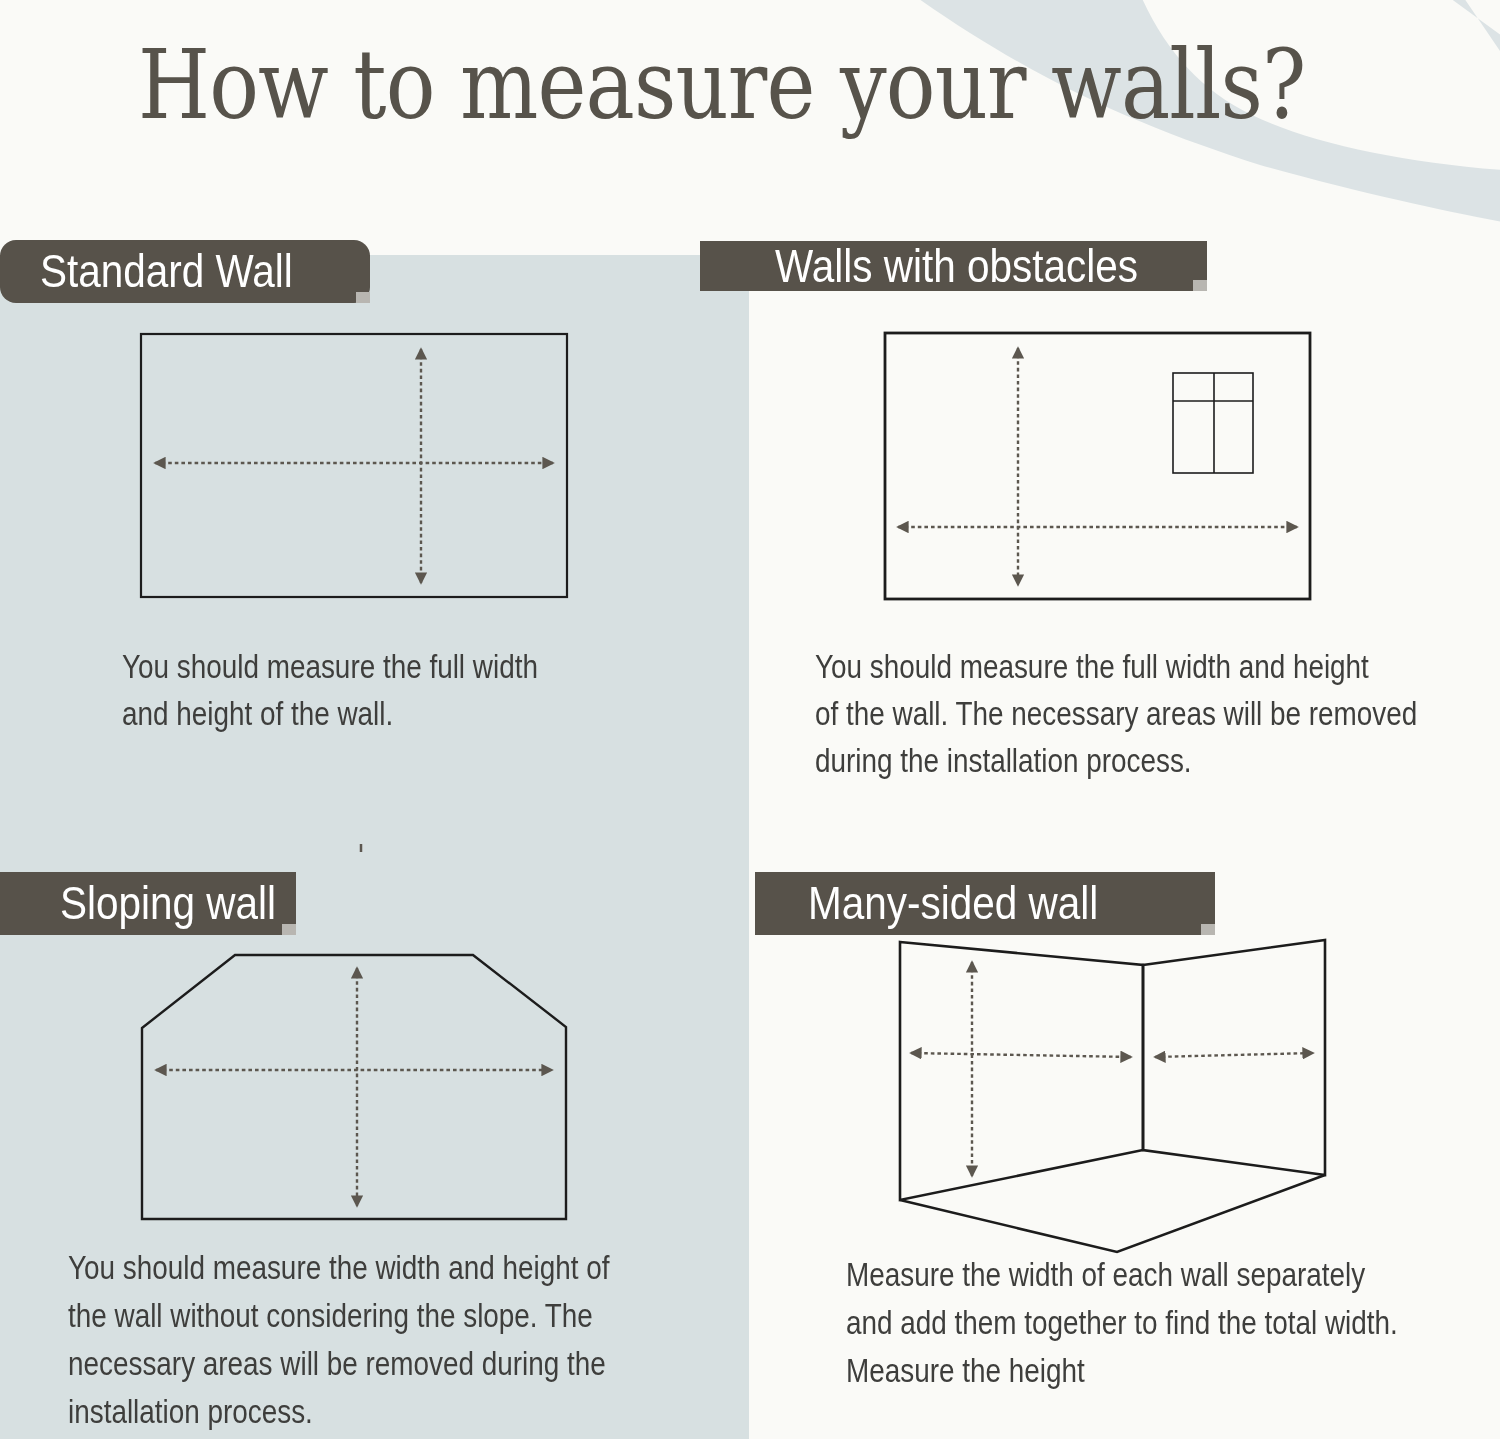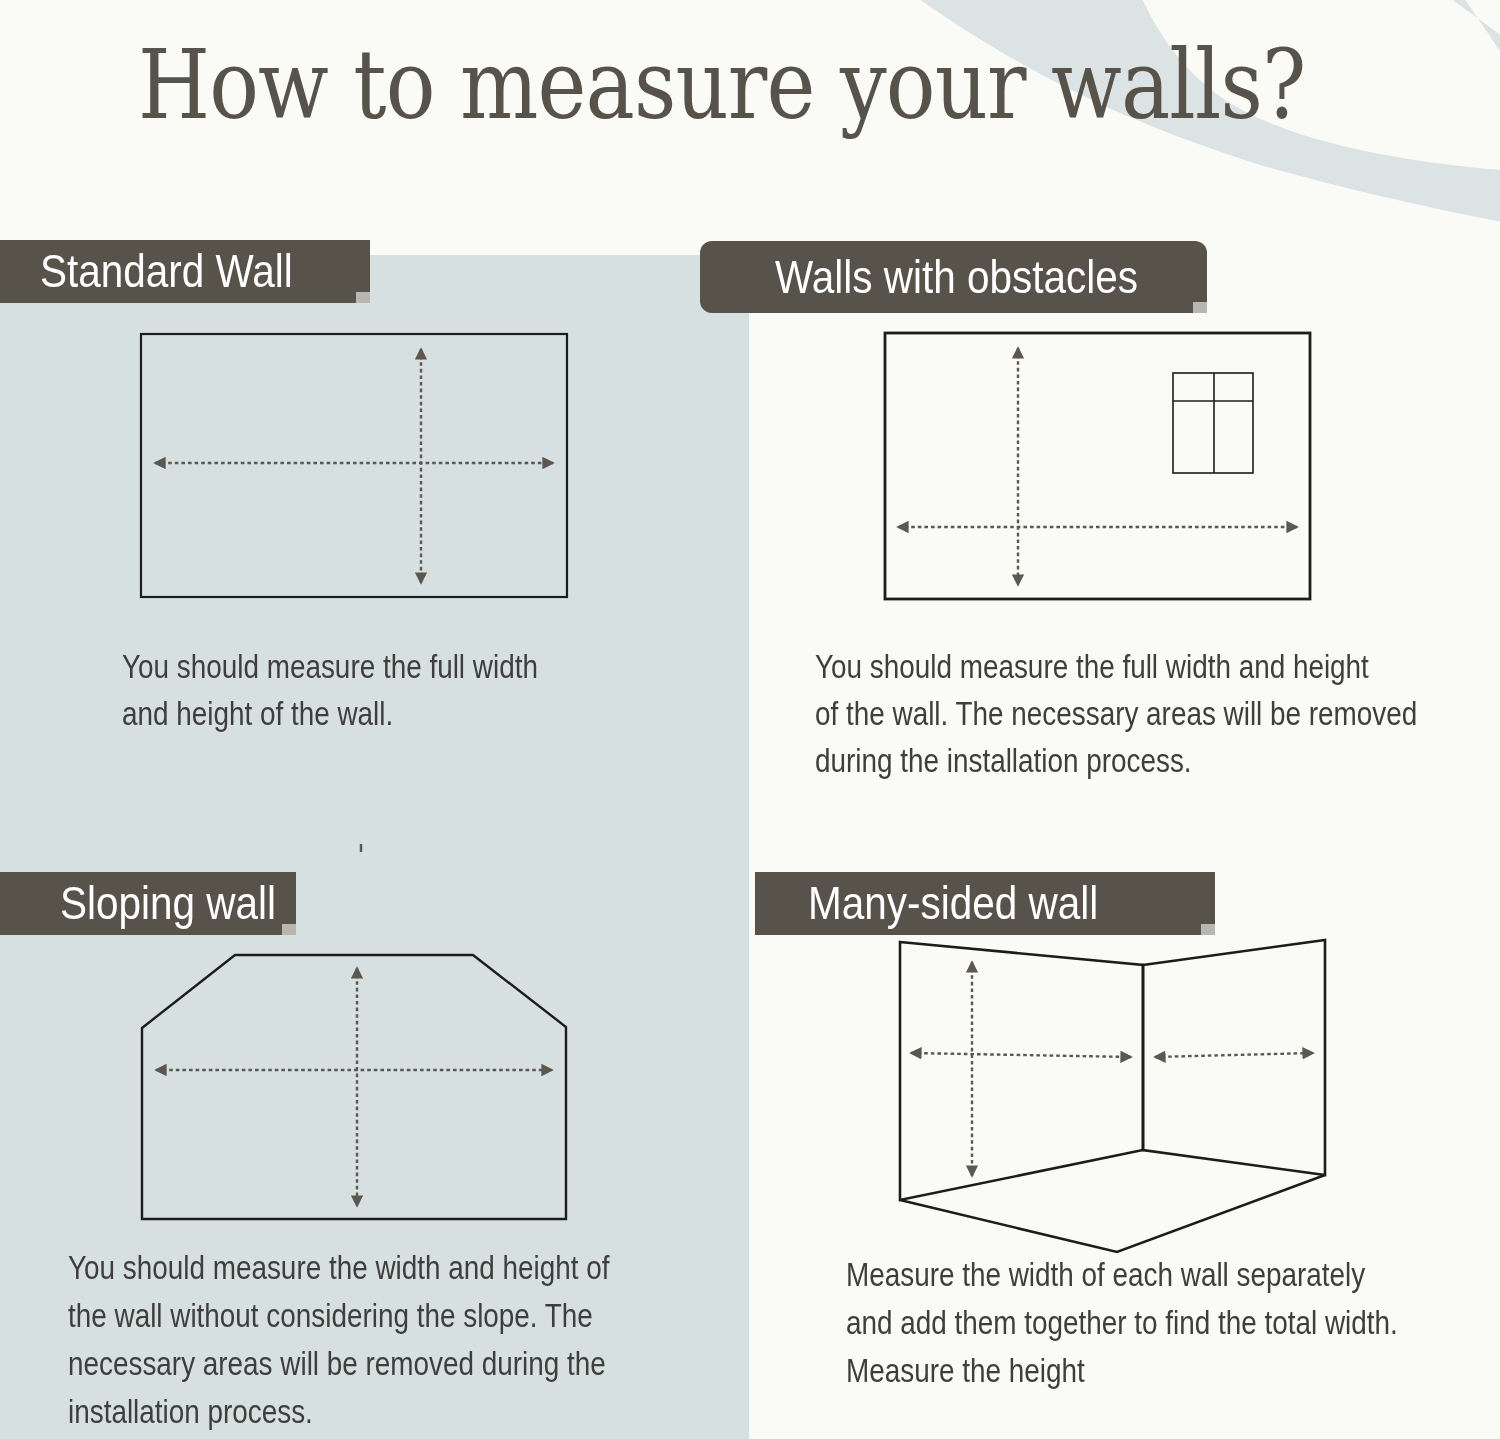--- a/index.html
+++ b/index.html
@@ -22,22 +22,22 @@
     position:absolute;height:63px;background:#57524a;
     display:flex;align-items:center;box-sizing:border-box;
   }
   .band .step{
     position:absolute;right:0;bottom:0;width:14px;height:11px;background:#b8b6b1;
   }
   .band-label{
     color:#ffffff;font-size:46px;line-height:63px;white-space:nowrap;
     transform:scaleX(0.88);transform-origin:left center;
   }
-  .band-standard{left:0;top:240px;width:370px;padding-left:40px;}
-  .band-obstacles{left:700px;top:241px;width:507px;height:72px;padding-left:75px;border-radius:12px;}
+  .band-standard{left:0;top:240px;width:370px;padding-left:40px;border-radius:16px;}
+  .band-obstacles{left:700px;top:241px;width:507px;height:50px;padding-left:75px;}
   .band-sloping{left:0;top:872px;width:296px;padding-left:60px;}
   .band-many{left:755px;top:872px;width:460px;padding-left:53px;}
   .diagrams{position:absolute;left:0;top:0;pointer-events:none;}
   .desc{
     position:absolute;color:#3e3e3c;font-size:34px;line-height:47px;
     white-space:pre-line;transform:scaleX(0.82);transform-origin:left top;
     width:820px;
   }
   .desc-standard{left:122px;top:643px;}
   .desc-obstacles{left:815px;top:643px;}

